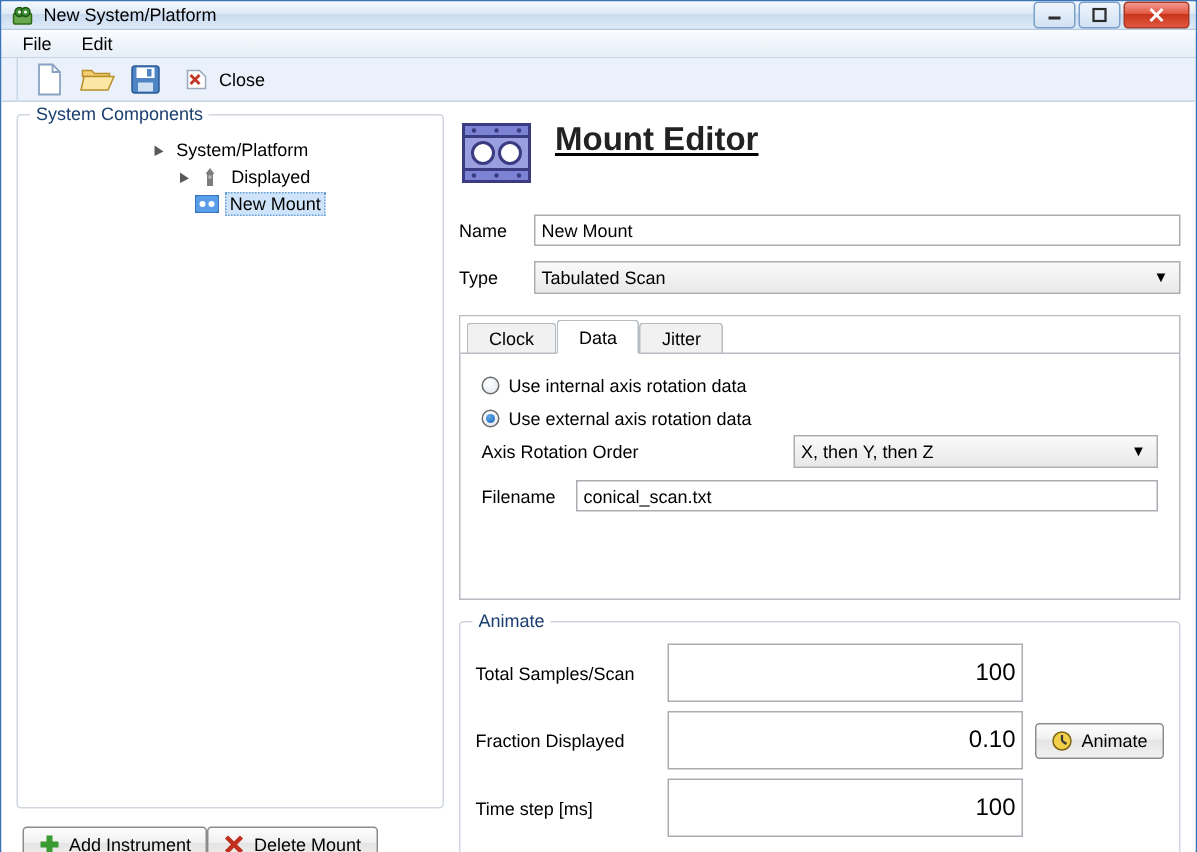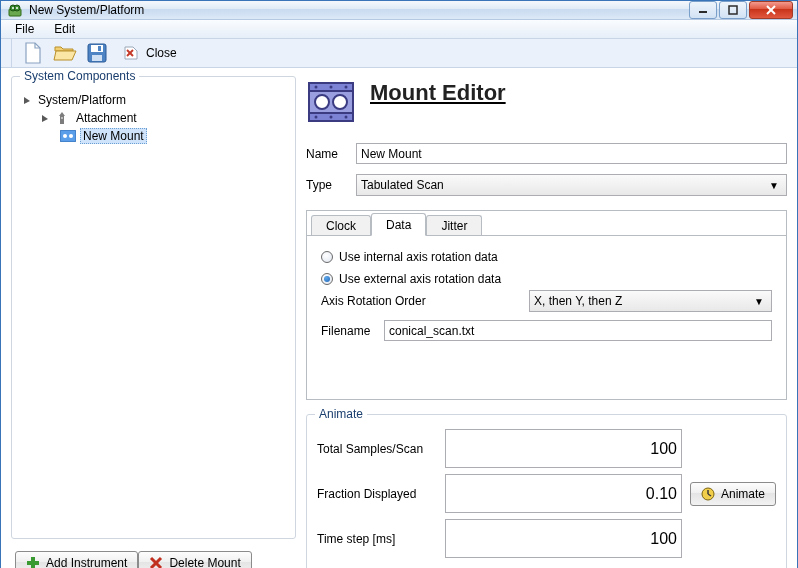--- a/index.html
+++ b/index.html
@@ -120,20 +120,21 @@
   }
   .tree {
     font-size:12px;
     padding-top: 6px;
   }
   .tree-row {
     display:flex;
     align-items:center;
     height:18px;
     gap:4px;
+    justify-content:center;
   }
   .tree .caret {
     width:10px;height:10px;
     display:inline-flex;align-items:center;justify-content:center;
   }
   .tree .node-icon { width:16px;height:16px;display:inline-flex;align-items:center;justify-content:center; }
   .tree-row.selected .label-span {
     background:#cfe4fb;
     border:1px dotted #6a9fd4;
     padding:0 2px;
@@ -386,21 +387,21 @@
                   <path d="M1 1 L7 5 L1 8 Z" fill="#595959"></path>
                 </svg>
             </span>
             <span class="node-icon">
               <svg width="12" height="14" viewBox="0 0 12 14">
                 <rect x="4" y="5" width="4" height="8" fill="#7d7d7d"></rect>
                 <path d="M6 1 L9 5 H3 Z" fill="#7d7d7d"></path>
                 <rect x="5" y="6" width="2" height="2" fill="#bdbdbd"></rect>
               </svg>
             </span>
-            <span class="label-span">Attachment</span>
+            <span class="label-span">Displayed</span>
           </div>
           <div class="tree-row selected" style="padding-left:40px;">
             <span class="node-icon">
               <svg width="16" height="12" viewBox="0 0 16 12">
                 <rect x="0" y="0" width="16" height="12" rx="2" fill="#5a9de8" stroke="#2e6bb3"></rect>
                 <circle cx="5" cy="6" r="2" fill="#fff"></circle>
                 <circle cx="11" cy="6" r="2" fill="#fff"></circle>
               </svg>
             </span>
             <span class="label-span">New Mount</span>

